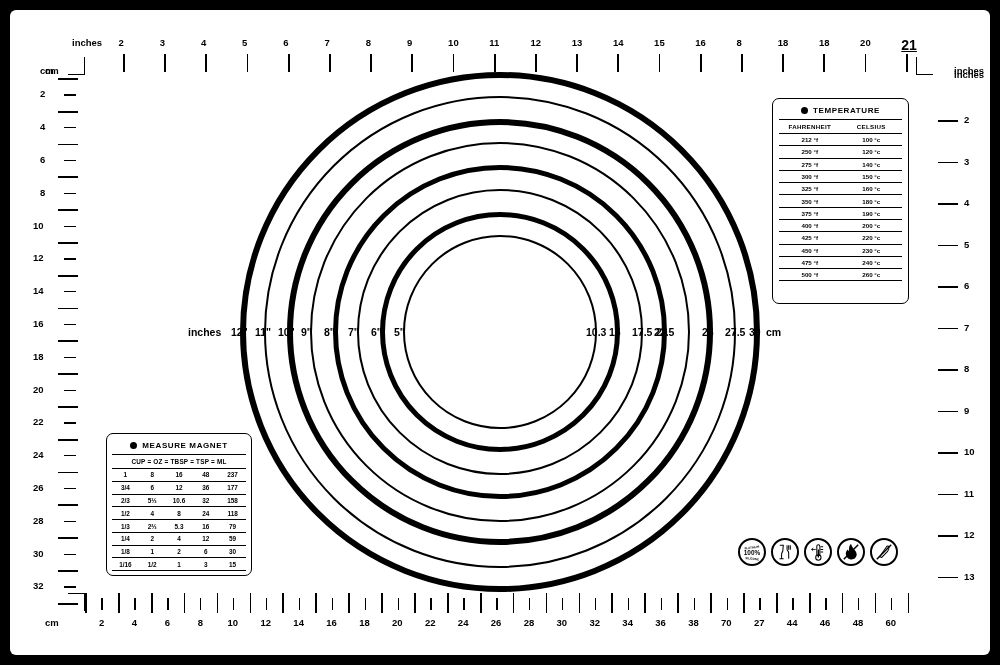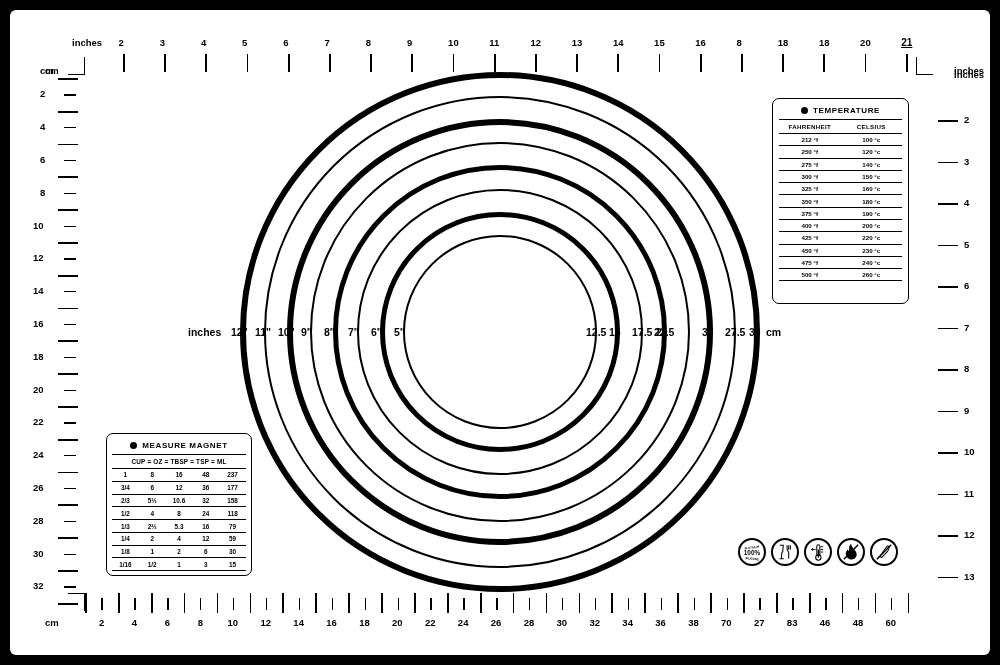--- a/index.html
+++ b/index.html
@@ -87,31 +87,31 @@
         <div class="ring" style="width: 380px; height: 380px; left: 300px; top: 132px; border-width: 2.4px;"></div>
         <div class="ring" style="width: 334px; height: 334px; left: 323px; top: 155px; border-width: 5.5px;"></div>
         <div class="ring" style="width: 286px; height: 286px; left: 347px; top: 179px; border-width: 2.2px;"></div>
         <div class="ring" style="width: 240px; height: 240px; left: 370px; top: 202px; border-width: 5px;"></div>
         <div class="ring" style="width: 194px; height: 194px; left: 393px; top: 225px; border-width: 2px;"></div>
         <div class="ring-lbl" style="left: 221px; top: 316px;">12"</div>
         <div class="ring-lbl" style="left: 739px; top: 316px;">30</div>
         <div class="ring-lbl" style="left: 245px; top: 316px;">11"</div>
         <div class="ring-lbl" style="left: 715px; top: 316px;">27.5</div>
         <div class="ring-lbl" style="left: 268px; top: 316px;">10"</div>
-        <div class="ring-lbl" style="left: 692px; top: 316px;">37</div>
+        <div class="ring-lbl" style="left: 692px; top: 316px;">25</div>
         <div class="ring-lbl" style="left: 291px; top: 316px;">9"</div>
         <div class="ring-lbl" style="left: 644px; top: 316px;">22.5</div>
         <div class="ring-lbl" style="left: 314px; top: 316px;">8"</div>
         <div class="ring-lbl" style="left: 646px; top: 316px;">20</div>
         <div class="ring-lbl" style="left: 338px; top: 316px;">7"</div>
         <div class="ring-lbl" style="left: 622px; top: 316px;">17.5</div>
         <div class="ring-lbl" style="left: 361px; top: 316px;">6"</div>
         <div class="ring-lbl" style="left: 599px; top: 316px;">15</div>
         <div class="ring-lbl" style="left: 384px; top: 316px;">5"</div>
-        <div class="ring-lbl" style="left: 576px; top: 316px;">12.5</div>
+        <div class="ring-lbl" style="left: 576px; top: 316px;">10.3</div>
         <div class="ring-lbl" style="left: 178px; top: 316px;">inches</div>
         <div class="ring-lbl" style="left: 756px; top: 316px;">cm</div>
       </div>
 
     <div id="ruler-top">
         <div class="tick" style="left: 113px; top: 44px; width: 1.8px; height: 18px;"></div>
         <div class="lbl" style="left: 108.5px; top: 28px; font-size: 9.5px;">2</div>
         <div class="tick" style="left: 154.2px; top: 44px; width: 1.8px; height: 18px;"></div>
         <div class="lbl" style="left: 149.7px; top: 28px; font-size: 9.5px;">3</div>
         <div class="tick" style="left: 195.4px; top: 44px; width: 1.8px; height: 18px;"></div>
@@ -142,21 +142,21 @@
         <div class="lbl" style="left: 685.3px; top: 28px; font-size: 9.5px;">16</div>
         <div class="tick" style="left: 731px; top: 44px; width: 1.8px; height: 18px;"></div>
         <div class="lbl" style="left: 726.5px; top: 28px; font-size: 9.5px;">8</div>
         <div class="tick" style="left: 772.2px; top: 44px; width: 1.8px; height: 18px;"></div>
         <div class="lbl" style="left: 767.7px; top: 28px; font-size: 9.5px;">18</div>
         <div class="tick" style="left: 813.4px; top: 44px; width: 1.8px; height: 18px;"></div>
         <div class="lbl" style="left: 808.9px; top: 28px; font-size: 9.5px;">18</div>
         <div class="tick" style="left: 854.6px; top: 44px; width: 1.8px; height: 18px;"></div>
         <div class="lbl" style="left: 850.1px; top: 28px; font-size: 9.5px;">20</div>
         <div class="tick" style="left: 895.8px; top: 44px; width: 1.8px; height: 18px;"></div>
-        <div class="lbl" style="left: 891.3px; top: 28px; font-size: 10px; text-decoration: underline;">21</div>
+        <div class="lbl" style="left: 891.3px; top: 28px; font-size: 14px; text-decoration: underline;">21</div>
         <div class="lbl" style="left: 62px; top: 28px; font-size: 9.5px;">inches</div>
         <div class="lbl" style="left: 944px; top: 60px; font-size: 9.5px;">inches</div>
         <div class="lbl" style="left: 35px; top: 56px; font-size: 9.5px;">cm</div>
         <div class="bracket" style="left: 58px; top: 47px; width: 16px; height: 17px; border-width: 0px 1.8px 1.8px 0px;"></div>
         <div class="bracket" style="left: 906px; top: 47px; width: 16px; height: 17px; border-width: 0px 0px 1.8px 1.8px;"></div>
       </div>
     <div id="ruler-bottom">
         <div class="tick" style="left: 75px; top: 8px; width: 1.8px; height: 20px;"></div>
         <div class="tick" style="left: 91.45px; top: 13px; width: 1.3px; height: 12px;"></div>
         <div class="tick" style="left: 107.9px; top: 8px; width: 1.8px; height: 20px;"></div>
@@ -222,21 +222,21 @@
         <div class="lbl" style="left: 447.85px; top: 33px; font-size: 9.5px;">24</div>
         <div class="lbl" style="left: 480.75px; top: 33px; font-size: 9.5px;">26</div>
         <div class="lbl" style="left: 513.65px; top: 33px; font-size: 9.5px;">28</div>
         <div class="lbl" style="left: 546.55px; top: 33px; font-size: 9.5px;">30</div>
         <div class="lbl" style="left: 579.45px; top: 33px; font-size: 9.5px;">32</div>
         <div class="lbl" style="left: 612.35px; top: 33px; font-size: 9.5px;">34</div>
         <div class="lbl" style="left: 645.25px; top: 33px; font-size: 9.5px;">36</div>
         <div class="lbl" style="left: 678.15px; top: 33px; font-size: 9.5px;">38</div>
         <div class="lbl" style="left: 711.05px; top: 33px; font-size: 9.5px;">70</div>
         <div class="lbl" style="left: 743.95px; top: 33px; font-size: 9.5px;">27</div>
-        <div class="lbl" style="left: 776.85px; top: 33px; font-size: 9.5px;">83</div>
+        <div class="lbl" style="left: 776.85px; top: 33px; font-size: 9.5px;">44</div>
         <div class="lbl" style="left: 809.75px; top: 33px; font-size: 9.5px;">46</div>
         <div class="lbl" style="left: 842.65px; top: 33px; font-size: 9.5px;">48</div>
         <div class="lbl" style="left: 875.55px; top: 33px; font-size: 9.5px;">60</div>
         <div class="lbl" style="left: 35px; top: 33px; font-size: 9.5px;">cm</div>
         <div class="bracket" style="left: 58px; top: 8px; width: 16px; height: 17px; border-width: 1.8px 1.8px 0px 0px;"></div>
       </div>
     <div id="ruler-left">
         <div class="tick" style="left: 48px; top: 68px; width: 20px; height: 1.8px;"></div>
         <div class="tick" style="left: 54px; top: 84.4px; width: 12px; height: 1.3px;"></div>
         <div class="tick" style="left: 48px; top: 100.8px; width: 20px; height: 1.8px;"></div>

